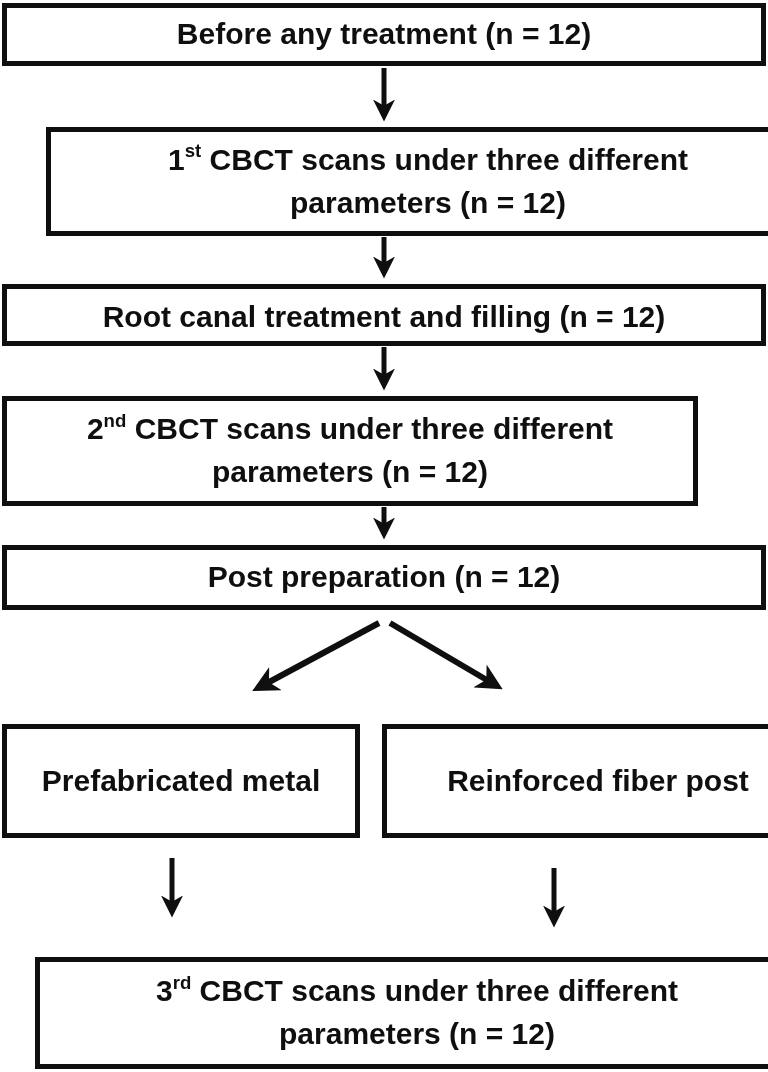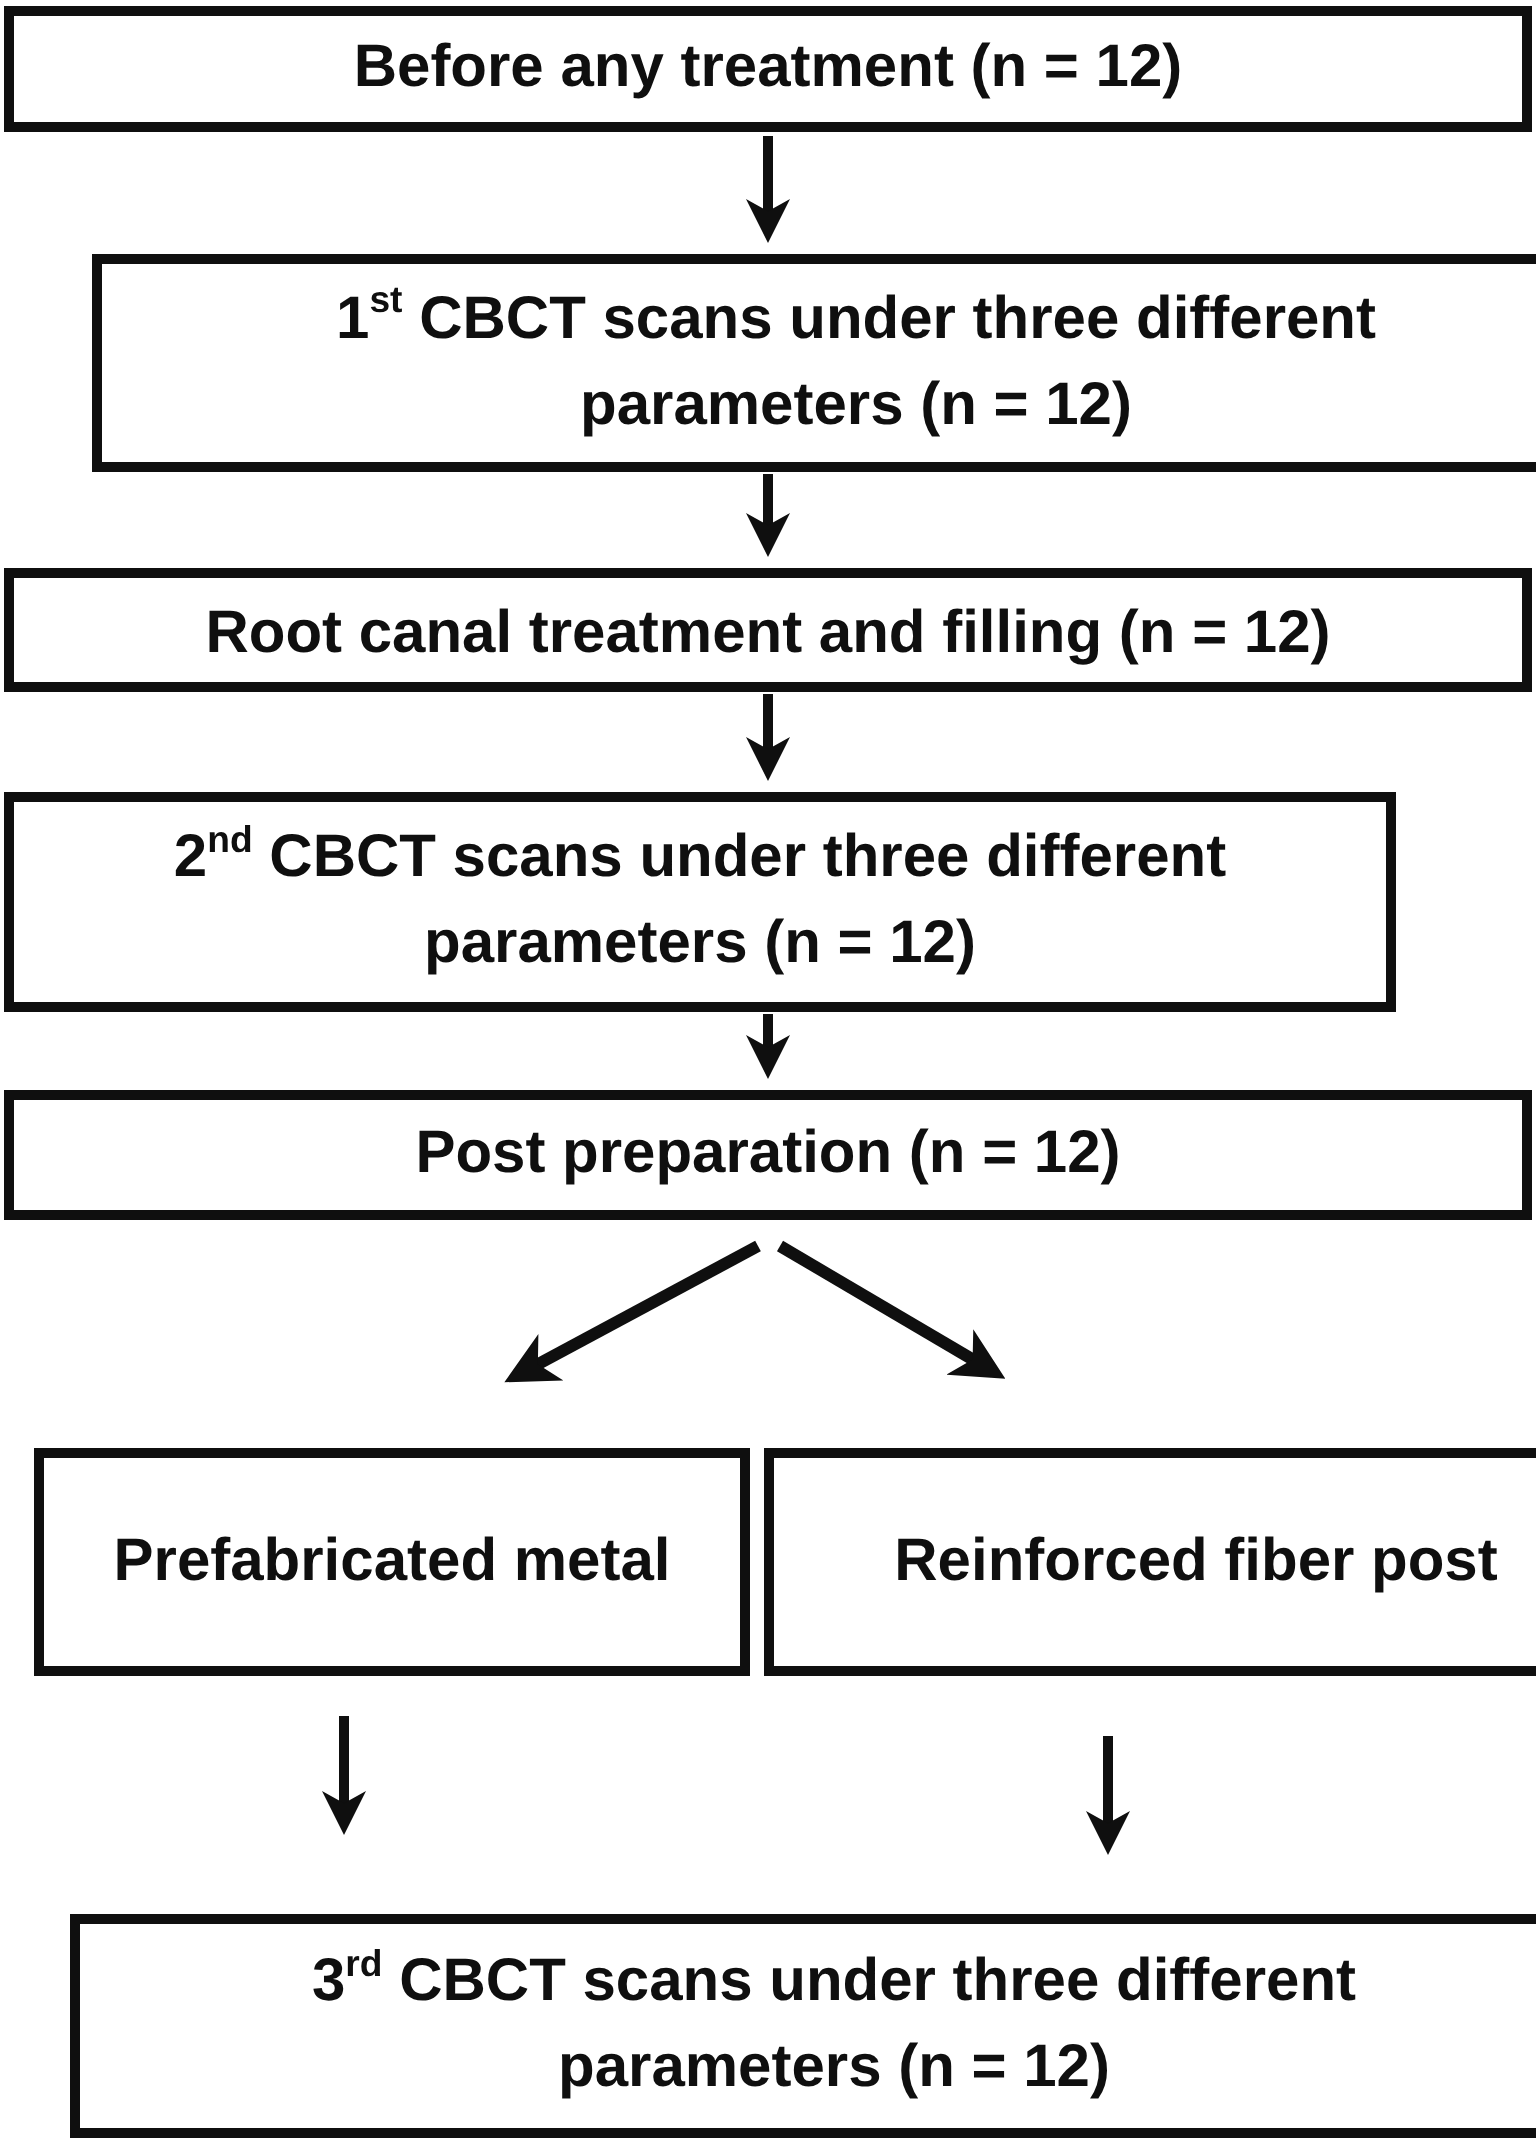--- a/index.html
+++ b/index.html
@@ -36,21 +36,21 @@
     line-height:0;
     vertical-align:super;
     position:relative;
     top:-0.08em;
   }
   .b1 { left:2px;   top:3px;   width:764px; height:63px;justify-content:center;  }
   .b2 { left:2px;   top:127px; width:764px; height:109px;margin-left:44px; }
   .b3 { left:2px;   top:284px; width:764px; height:62px;justify-content:flex-end;  }
   .b4 { left:2px;   top:396px; width:696px; height:110px; }
   .b5 { left:2px;   top:545px; width:764px; height:65px;  }
-  .b6 { left:17px;   top:724px; width:358px; height:114px; }
+  .b6 { left:2px;   top:724px; width:358px; height:114px; }
   .b7 { left:382px; top:724px; width:432px; height:114px; }
   .b8 { left:2px;   top:957px; width:764px; height:112px;margin-left:33px; }
   .arrow-line { stroke:#0f0f0f; fill:none; }
 </style>
 </head>
 <body>
 
 <div class="canvas">
 
   <svg class="arrows" viewBox="0 0 768 1072" xmlns="http://www.w3.org/2000/svg">

